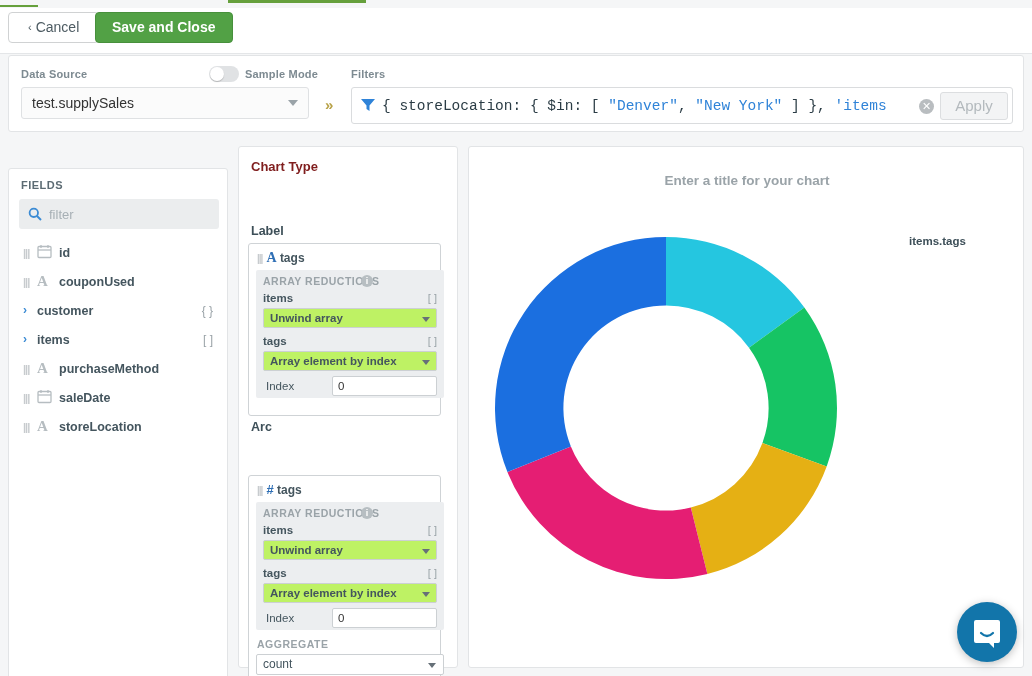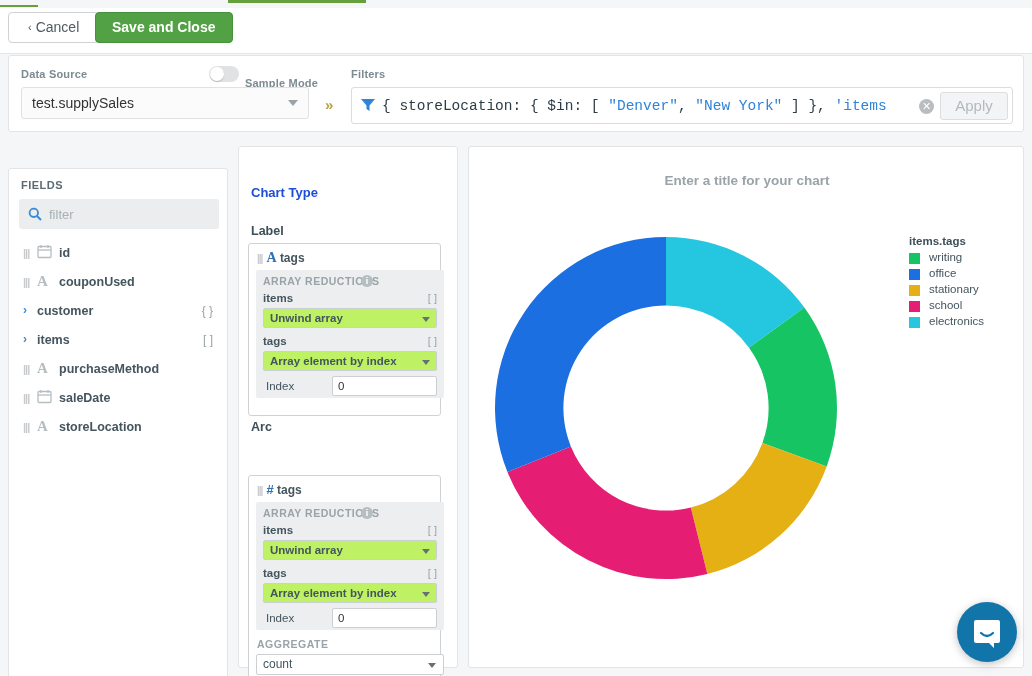--- a/index.html
+++ b/index.html
@@ -37,21 +37,21 @@
     position:absolute; top:55px; left:8px; width:1016px; height:77px;
     background:#fff; border:1px solid #e2e4e6; border-radius:3px;
   }
   .lbl-small { font-size:11px; font-weight:bold; color:#7d8a91; letter-spacing:.2px; }
 
   .ds-label { position:absolute; left:12px; top:12px; }
   .sample-toggle { position:absolute; left:200px; top:10px; width:30px; height:16px;
     background:#e0e2e4; border-radius:9px; }
   .sample-toggle:after { content:""; position:absolute; left:1px; top:1px; width:14px; height:14px;
     background:#fff; border-radius:50%; box-shadow:0 1px 1px rgba(0,0,0,.2); }
-  .sample-label { position:absolute; left:236px; top:21px; }
+  .sample-label { position:absolute; left:236px; top:12px; }
 
   .ds-select {
     position:absolute; left:12px; top:31px; width:288px; height:32px;
     background:#fbfbfb; border:1px solid #dfe1e3; border-radius:3px;
     font-size:14px; color:#333; line-height:30px; padding-left:10px; cursor:pointer;
   }
   .ds-select .caret { position:absolute; right:10px; top:12px; width:0;height:0;
     border-left:5px solid transparent;border-right:5px solid transparent;border-top:6px solid #9aa3a8; }
 
   .chevrons { position:absolute; left:316px; top:40px; font-size:15px; color:#b8a248; font-weight:bold; }
@@ -102,21 +102,21 @@
 
   .field-row { position:absolute; left:10px; width:200px; height:29px; font-size:12.5px; font-weight:bold; color:#44555e; cursor:pointer; }
   .field-row .grip { position:absolute; left:4px; top:6px; font-size:11px; color:#c7cbce; letter-spacing:-1px; }
   .field-row .ftype { position:absolute; left:18px; top:3px; width:16px; height:16px; color:#b6bdc1; }
   .field-row .fname { position:absolute; left:40px; top:5px; }
   .field-row .arrow { position:absolute; left:4px; top:4px; font-size:12px; color:#3b8bd4; font-weight:bold; }
   .field-row .fname-exp { position:absolute; left:18px; top:5px; }
   .field-row .brace { position:absolute; right:6px; top:5px; font-size:12px; color:#9aa3a8; font-weight:normal; }
 
   
-  .ct-label { position:absolute; left:12px; top:12px; font-size:13px; font-weight:bold; color:#1d4ed8;margin-top:26px; }
+  .ct-label { position:absolute; left:12px; top:12px; font-size:13px; font-weight:bold; color:#7f1d1d; }
   .ct-select {
     position:absolute; left:10px; top:32px; width:200px; height:33px;
     background:#fdfdfd; border:1px solid #dcdee0; border-radius:4px; cursor:pointer;
   }
   .ct-select .dicon { position:absolute; left:8px; top:5px; }
   .ct-select .dname { position:absolute; left:38px; top:7px; font-size:14px; font-weight:bold; color:#3d4f58; }
   .ct-select .caret { position:absolute; right:11px; top:14px; width:0;height:0;
     border-left:5px solid transparent;border-right:5px solid transparent;border-top:6px solid #9aa3a8; }
 
   .ch-label { position:absolute; font-size:12.5px; font-weight:bold; color:#3d4f58; }
@@ -309,42 +309,20 @@
     <svg width="350" height="350" viewBox="0 0 350 350" id="donut-svg">
         <path d="M 175 4 A 171 171 0 0 1 313.341906038116 74.48872185798709 L 258.0051436228696 114.69323311479226 A 102.6 102.6 0 0 0 175 72.4 Z" fill="#25c6e0"></path>
         <path d="M 313.341906038116 74.48872185798709 A 171 171 0 0 1 335.68743815439035 233.48544450868934 L 271.4124628926342 210.0912667052136 A 102.6 102.6 0 0 0 258.0051436228696 114.69323311479226 Z" fill="#16c464"></path>
         <path d="M 335.68743815439035 233.48544450868934 A 171 171 0 0 1 216.3686441475432 340.92056919319543 L 199.82118648852594 274.55234151591725 A 102.6 102.6 0 0 0 271.4124628926342 210.0912667052136 Z" fill="#e5b014"></path>
         <path d="M 216.3686441475432 340.92056919319543 A 171 171 0 0 1 16.451560869079373 239.057727474121 L 79.87093652144763 213.4346364844726 A 102.6 102.6 0 0 0 199.82118648852594 274.55234151591725 Z" fill="#e51e73"></path>
         <path d="M 16.451560869079373 239.057727474121 A 171 171 0 0 1 174.99999999999997 4 L 174.99999999999997 72.4 A 102.6 102.6 0 0 0 79.87093652144763 213.4346364844726 Z" fill="#1b6fe0"></path>
       </svg>
   </div>
   <div class="legend">
     <div class="legend-title">items.tags</div>
-    <div id="legend-items">
-        <div class="legend-item">
-          <span class="legend-sw" style="background:#16c464"></span>
-          <span class="legend-txt">writing</span>
-        </div>
-        <div class="legend-item">
-          <span class="legend-sw" style="background:#1b6fe0"></span>
-          <span class="legend-txt">office</span>
-        </div>
-        <div class="legend-item">
-          <span class="legend-sw" style="background:#e5b014"></span>
-          <span class="legend-txt">stationary</span>
-        </div>
-        <div class="legend-item">
-          <span class="legend-sw" style="background:#e51e73"></span>
-          <span class="legend-txt">school</span>
-        </div>
-        <div class="legend-item">
-          <span class="legend-sw" style="background:#25c6e0"></span>
-          <span class="legend-txt">electronics</span>
-        </div>
-      </div>
   </div>
 </div>
 
 <div class="intercom">
   <svg width="60" height="60" viewBox="0 0 60 60">
     <path d="M19 18 h22 a2 2 0 0 1 2 2 v19 a2 2 0 0 1 -2 2 h-4 v5 l-5 -5 h-13 a2 2 0 0 1 -2 -2 v-19 a2 2 0 0 1 2 -2 z" fill="#ffffff"></path>
     <path d="M24 31 q6 6 12 0" fill="none" stroke="#1275aa" stroke-width="2.2" stroke-linecap="round"></path>
   </svg>
 </div>
 

